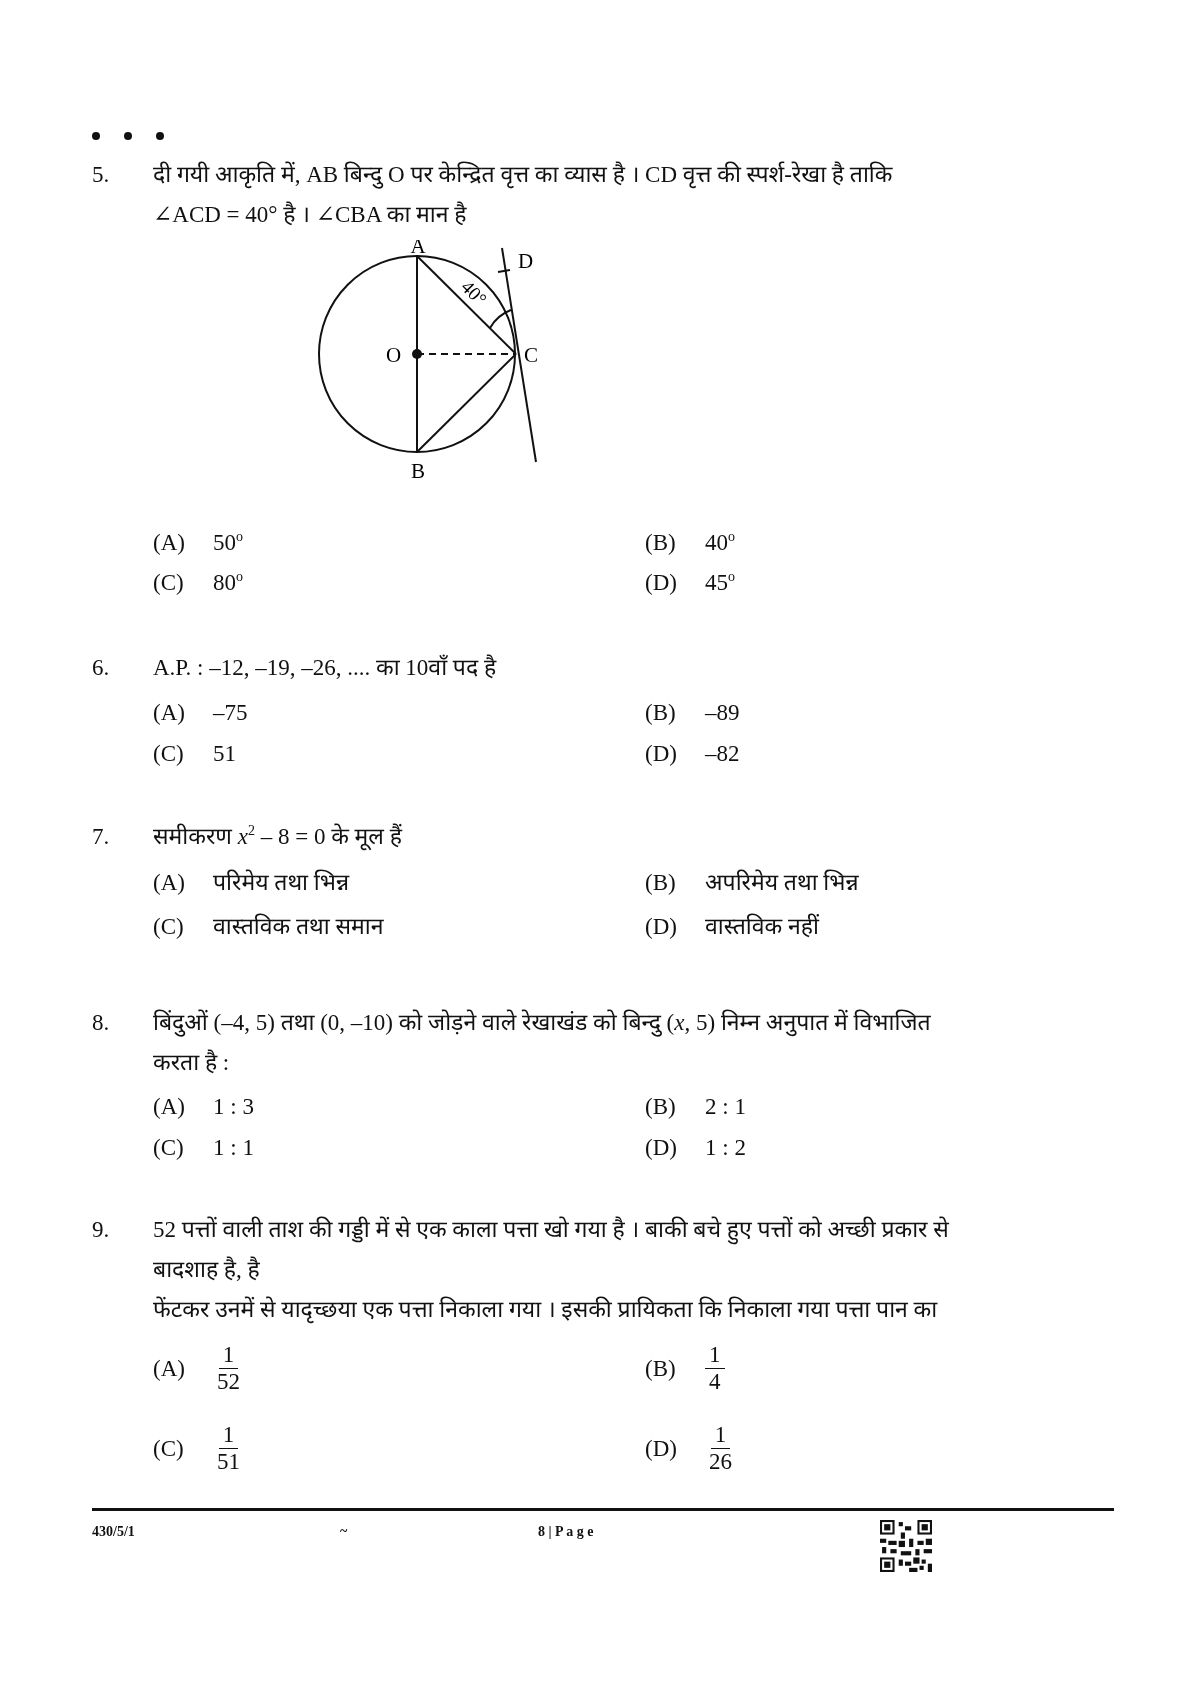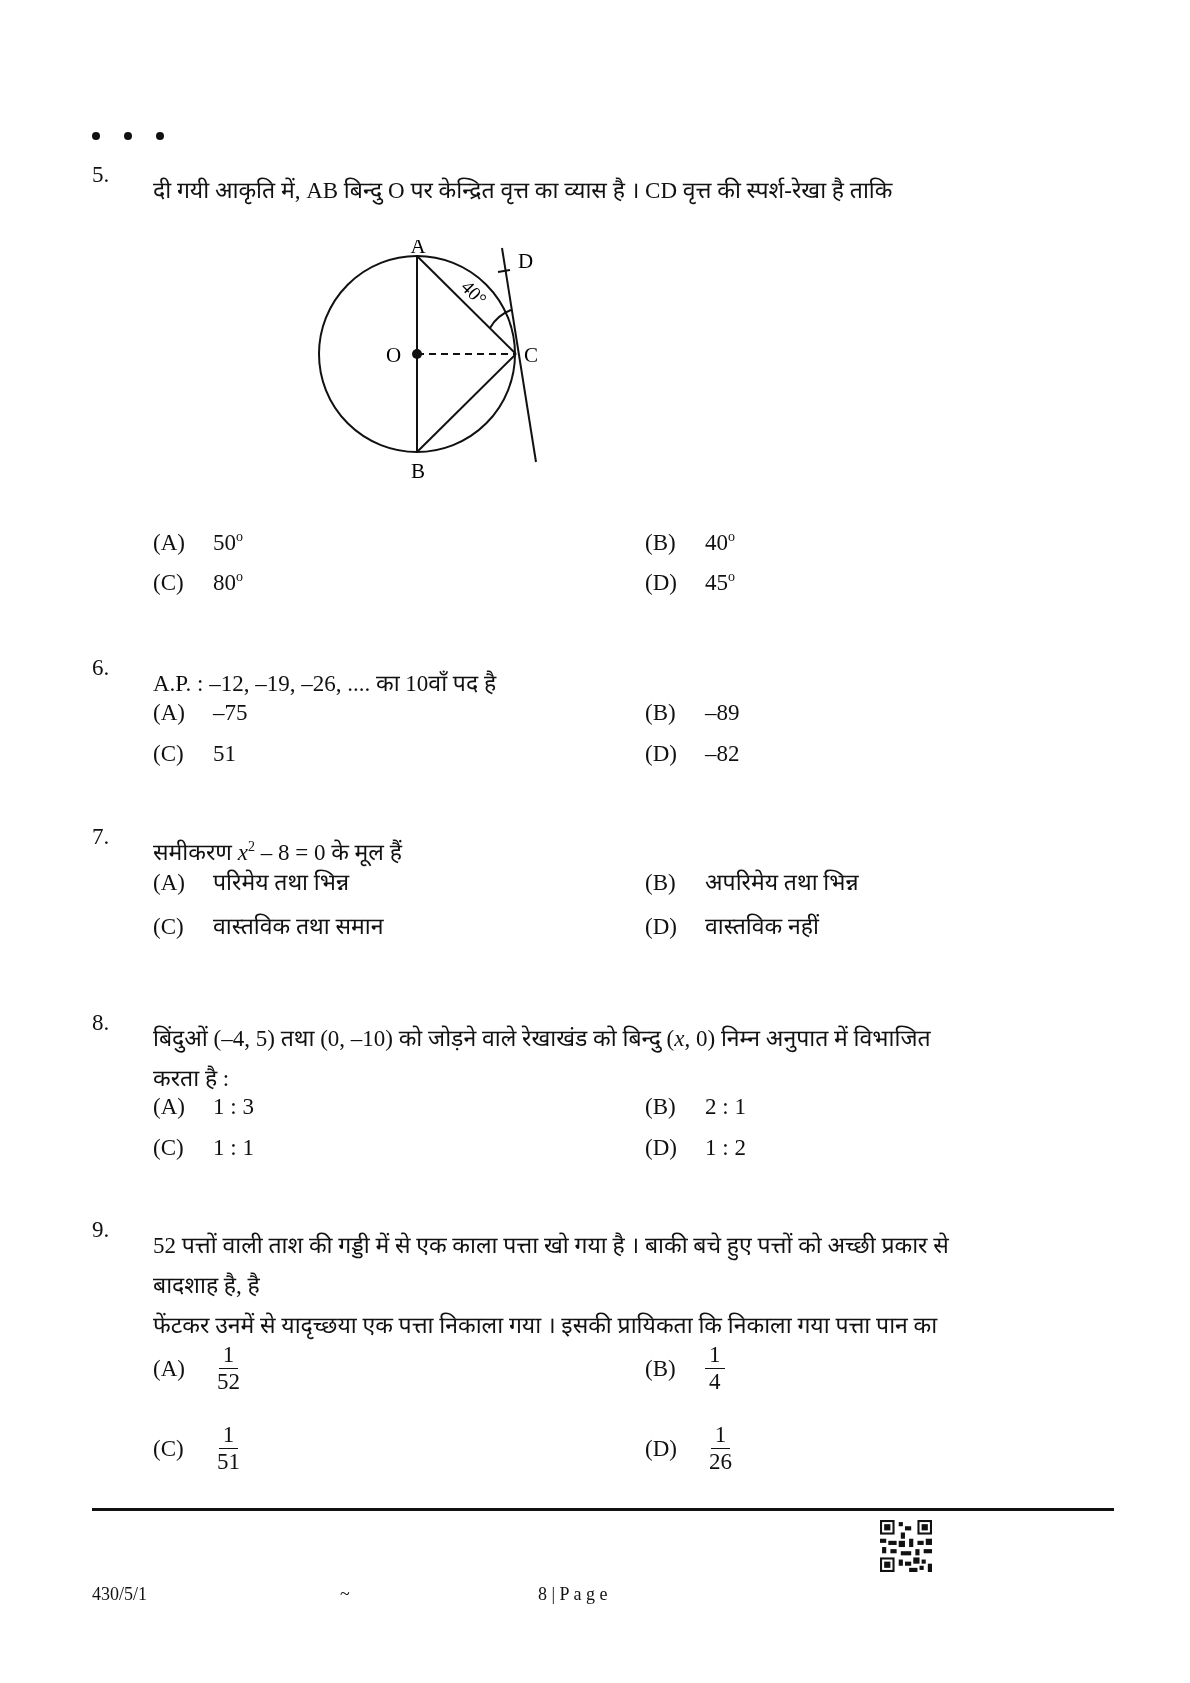--- a/index.html
+++ b/index.html
@@ -2,45 +2,46 @@
 <html><head>
 <meta charset="utf-8">
 <style>
   html, body { margin:0; padding:0; background:#ffffff; }
   body { width:1190px; height:1683px; position:relative; overflow:hidden;
          font-family:"Liberation Serif", "DejaVu Serif", serif; color:#111; }
   .dots { position:absolute; left:92px; top:132px; display:flex; gap:24px; }
   .dot { width:8px; height:8px; border-radius:50%; background:#111; }
   .q { position:absolute; left:92px; font-size:23px; line-height:40px; }
   .qnum { position:absolute; left:0; top:0; width:40px; }
-  .qtext { position:absolute; left:61px; top:16px; width:905px; text-align:justify; }
+  .qtext { position:absolute; left:61px; top:0; width:905px; text-align:justify; }
   .opt { position:absolute; font-size:23px; line-height:34px; display:flex; align-items:center; }
   .opt .lbl { width:60px; }
   .sup { font-size:14px; vertical-align:super; line-height:0; }
   .frac { display:inline-flex; flex-direction:column; align-items:center; line-height:26px; font-size:23px; }
   .frac .num { padding:0 4px; border-bottom:1.6px solid #111; }
   .frac .den { padding:0 4px; }
   .footer-rule { position:absolute; left:92px; top:1508px; width:1022px; height:3px; background:#111; }
-  .footer { position:absolute; top:1584px; font-size:18px; font-weight:normal; }
+  .footer { position:absolute; top:1524px; font-size:14px; font-weight:bold; }
   .qr { position:absolute; left:880px; top:1520px; width:52px; height:52px; }
   em.var { font-style:italic; }
 </style>
 </head>
 <body>
 
 <div class="dots">
   <div class="dot"></div>
   <div class="dot"></div>
   <div class="dot"></div>
 </div>
 
 <div class="q" style="top:155px;width:1000px;height:90px;">
   <span class="qnum">5.</span>
   <div class="qtext">
     <div>दी गयी आकृति में, AB बिन्दु O पर केन्द्रित वृत्त का व्यास है । CD वृत्त की स्पर्श-रेखा है ताकि</div>
+    <div>∠ACD = 40° है । ∠CBA का मान है</div>
   </div>
 </div>
 
 <svg style="position:absolute;left:280px;top:240px;" width="270" height="280" viewBox="0 0 270 280">
   <circle cx="137" cy="114" r="98" fill="none" stroke="#111" stroke-width="2"></circle>
   <line x1="137" y1="16" x2="137" y2="212" stroke="#111" stroke-width="2"></line>
   <line x1="137" y1="16" x2="236" y2="114" stroke="#111" stroke-width="2"></line>
   <line x1="137" y1="212" x2="236" y2="114" stroke="#111" stroke-width="2"></line>
   <line x1="137" y1="114" x2="236" y2="114" stroke="#111" stroke-width="1.8" stroke-dasharray="7,5"></line>
   <line x1="222" y1="8" x2="256" y2="222" stroke="#111" stroke-width="2"></line>
@@ -112,21 +113,21 @@
   <span>वास्तविक तथा समान</span>
 </div>
 <div class="opt" style="left:645px;top:910px;">
   <span class="lbl">(D)</span>
   <span>वास्तविक नहीं</span>
 </div>
 
 <div class="q" style="top:1003px;width:1000px;height:80px;">
   <span class="qnum">8.</span>
   <div class="qtext">
-    <div><span>बिंदुओं (–4, 5) तथा (0, –10) को जोड़ने वाले रेखाखंड को बिन्दु (</span><em class="var">x</em><span>, 0) निम्न अनुपात में विभाजित</span></div>
+    <div><span>बिंदुओं (–4, 5) तथा (0, –10) को जोड़ने वाले रेखाखंड को बिन्दु (</span><em class="var">x</em><span>, 5) निम्न अनुपात में विभाजित</span></div>
     <div>करता है :</div>
   </div>
 </div>
 <div class="opt" style="left:153px;top:1090px;">
   <span class="lbl">(A)</span>
   <span>1 : 3</span>
 </div>
 <div class="opt" style="left:645px;top:1090px;">
   <span class="lbl">(B)</span>
   <span>2 : 1</span>

